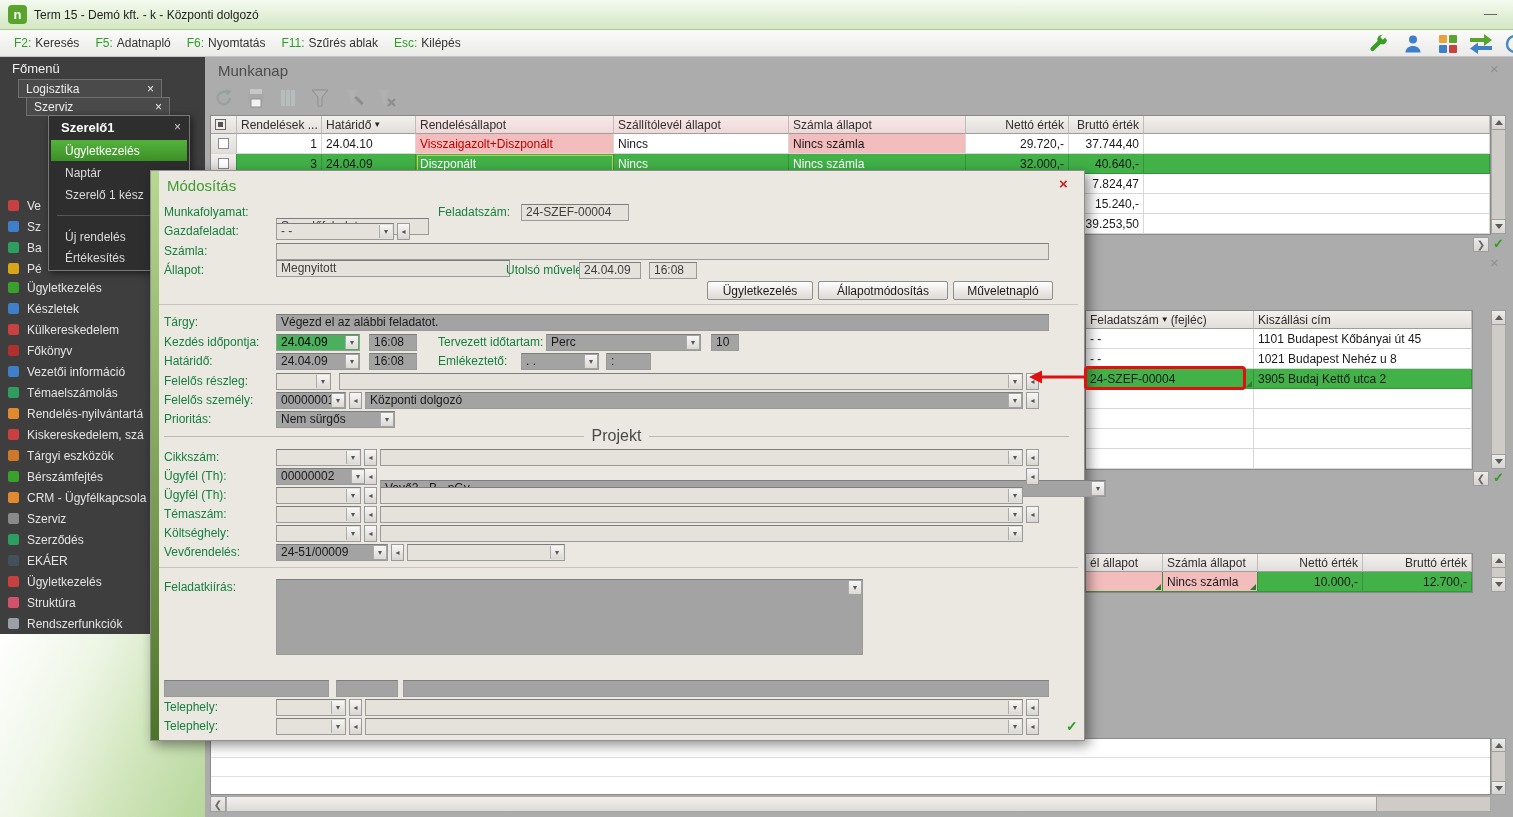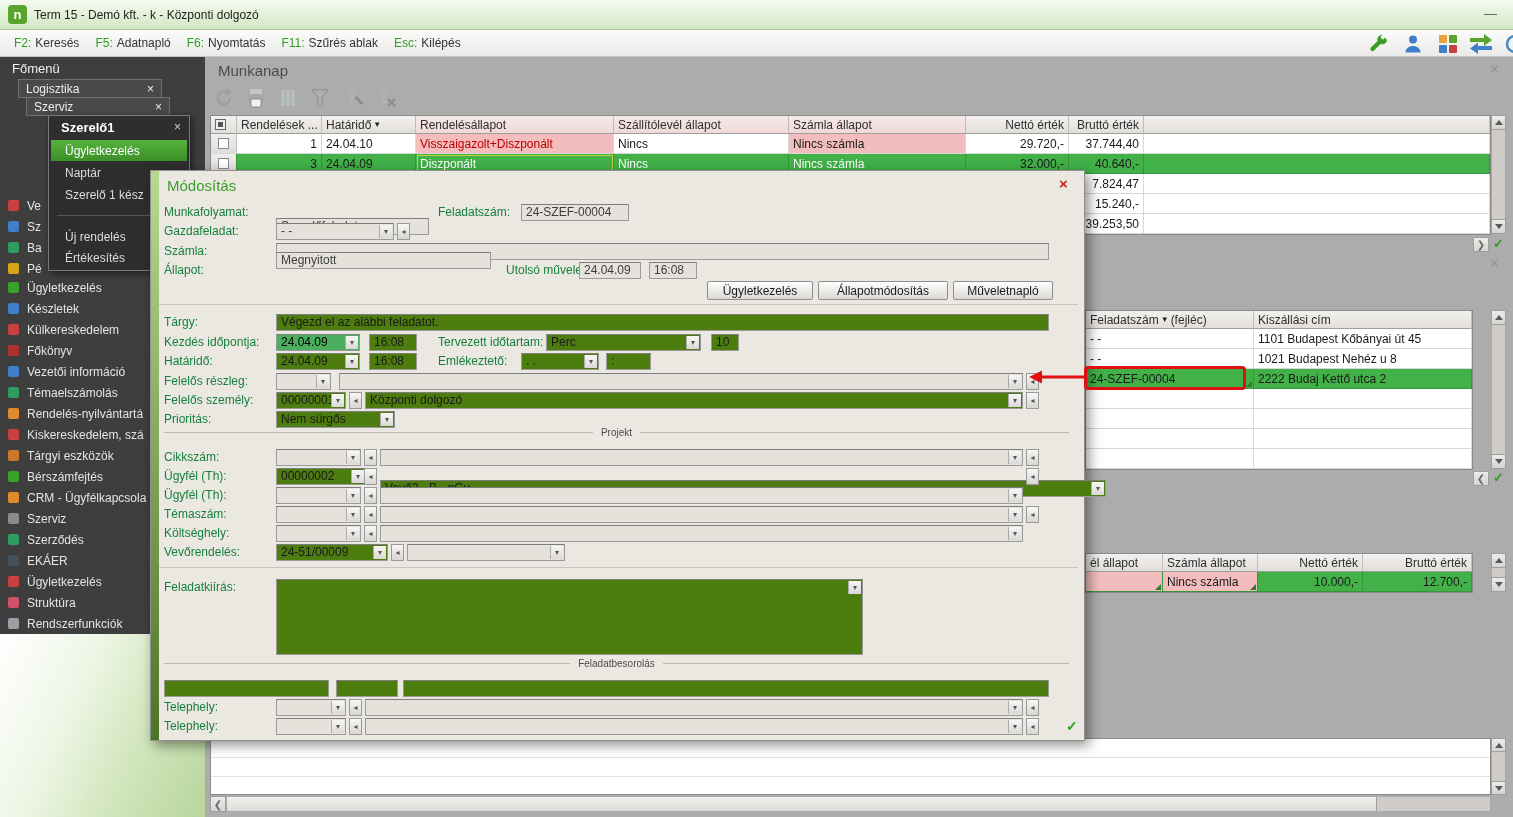--- a/index.html
+++ b/index.html
@@ -61,28 +61,28 @@
 .grcheck{color:#2e9e23;font-weight:bold;font-size:13px}
 .chev{color:#6a6a6a;font-size:10px}
 .sbcol{display:flex;flex-direction:column}
 .sbcol .mid{flex:1;background:#cfccc7;border-left:1px solid #a8a8a8;border-right:1px solid #a8a8a8}
 
 .dialog{position:absolute;left:150px;top:170px;width:935px;height:571px;background:#ebe8e2;border:1px solid #8f8f8f;box-shadow:4px 4px 12px rgba(0,0,0,.45);z-index:20}
 .dstrip{position:absolute;left:0;top:0;width:8px;height:569px;background:linear-gradient(#b7d98f,#4c7428)}
 .dtitle{position:absolute;left:16px;top:6px;font-size:15px;color:#3e9d2e}
 .dclose{position:absolute;left:908px;top:4px;color:#cc2222;font-size:15px;font-weight:bold;cursor:pointer}
 .lbl{position:absolute;font-size:12px;color:#15803d;height:17px;line-height:17px;white-space:nowrap}
-.fld{position:absolute;height:17px;border:1px solid #9a9a9a;border-top-color:#7d7d7d;background:#4d7c0f;font-size:12px;line-height:15px;padding:0 4px;white-space:nowrap;overflow:hidden}
+.fld{position:absolute;height:17px;border:1px solid #9a9a9a;border-top-color:#7d7d7d;background:#a3a3a3;font-size:12px;line-height:15px;padding:0 4px;white-space:nowrap;overflow:hidden}
 .fld.dis{background:#e5e2dc;color:#3d3d3d}
 .fld.ddp{padding-right:16px}
 .fld.fldsel{background:#4ab05e;color:#000}
 .dd{position:absolute;right:1px;top:1px;width:13px;height:13px;background:linear-gradient(#f7f7f6,#dbd9d5);border-left:1px solid #ababab;font-size:8px;color:#555;text-align:center;line-height:13px;cursor:pointer}
 .sbn{position:absolute;width:13px;height:17px;background:linear-gradient(#f7f7f6,#d8d6d2);border:1px solid #9a9a9a;font-size:8px;color:#555;text-align:center;line-height:15px;cursor:pointer}
 .btn{position:absolute;height:19px;background:linear-gradient(#fefefe,#dcdad6);border:1px solid #8f8f8f;border-radius:2px;font-size:12px;display:flex;align-items:center;justify-content:center;cursor:pointer;padding:0 6px;color:#1a1a1a}
-.sect{position:absolute;display:flex;align-items:center;gap:8px;color:#4a4a4a;font-size:10px}
+.sect{position:absolute;display:flex;align-items:center;gap:8px;color:#4a4a4a;font-size:16px}
 .sect::before,.sect::after{content:"";flex:1;border-top:1px solid #bcb8b0}
 .hr{position:absolute;border-top:1px solid #c9c5be}
 .dcheck{position:absolute;color:#2e9e23;font-weight:bold;font-size:14px}
 
 .annbox{position:absolute;border:3px solid #e01010;border-radius:4px;pointer-events:none;z-index:50}
 .annarrow{position:absolute;z-index:50;pointer-events:none}
 </style>
 </head>
 <body>
 
@@ -419,21 +419,21 @@
     </div>
     <div class="grow" style="grid-template-columns:168px 1fr">
       <div class="gc">- -</div>
       <div class="gc">1021 Budapest Nehéz u 8</div>
     </div>
     <div class="grow gsel" style="grid-template-columns:168px 1fr">
       <div class="gc">
           <span>24-SZEF-00004</span>
           <span class="tri"></span>
         </div>
-      <div class="gc">2222 Budaj Kettő utca 2</div>
+      <div class="gc">3905 Budaj Kettő utca 2</div>
     </div>
     <div class="grow" style="grid-template-columns:168px 1fr">
         <div class="gc"></div>
         <div class="gc"></div>
       </div>
     <div class="grow" style="grid-template-columns:168px 1fr">
         <div class="gc"></div>
         <div class="gc"></div>
       </div>
     <div class="grow" style="grid-template-columns:168px 1fr">
@@ -518,21 +518,21 @@
     <div class="fld dis" style="left:370px;top:33px;width:108px">24-SZEF-00004</div>
 
     <div class="lbl" style="left:13px;top:52px">Gazdafeladat:</div>
     <div class="fld dis ddp" style="left:125px;top:52px;width:118px"><span>- -</span><span class="dd">▾</span></div>
     <div class="sbn" style="left:246px;top:52px">◂</div>
 
     <div class="lbl" style="left:13px;top:72px">Számla:</div>
     <div class="fld dis" style="left:125px;top:72px;width:773px"></div>
 
     <div class="lbl" style="left:13px;top:91px">Állapot:</div>
-    <div class="fld dis" style="left:125px;top:81px;width:215px">Megnyitott</div>
+    <div class="fld dis" style="left:125px;top:89px;width:234px">Megnyitott</div>
     <div class="lbl" style="left:355px;top:91px">Utolsó művelet:</div>
     <div class="fld dis" style="left:428px;top:91px;width:62px">24.04.09</div>
     <div class="fld dis" style="left:498px;top:91px;width:48px">16:08</div>
 
     <div class="btn" style="left:556px;top:110px;width:106px">Ügyletkezelés</div>
     <div class="btn" style="left:667px;top:110px;width:130px">Állapotmódosítás</div>
     <div class="btn" style="left:802px;top:110px;width:100px">Műveletnapló</div>
 
     <div class="hr" style="left:8px;top:133px;width:919px"></div>
 
@@ -626,23 +626,20 @@
         <span class="dd">▾</span>
       </div>
 
     <div class="hr" style="left:8px;top:396px;width:919px"></div>
 
     <div class="lbl" style="left:13px;top:408px">Feladatkiírás:</div>
     <div class="fld" style="left:125px;top:408px;width:587px;height:76px">
         <span class="dd">▾</span>
       </div>
 
-    <div class="sect" style="left:13px;top:487px;width:905px">
-        <span>Feladatbesorolás</span>
-      </div>
 
     <div class="fld" style="left:13px;top:509px;width:165px"></div>
     <div class="fld" style="left:185px;top:509px;width:62px"></div>
     <div class="fld" style="left:252px;top:509px;width:646px"></div>
 
     <div class="lbl" style="left:13px;top:528px">Telephely:</div>
     <div class="fld dis ddp" style="left:125px;top:528px;width:70px">
         <span class="dd">▾</span>
       </div>
     <div class="sbn" style="left:198px;top:528px">◂</div>

